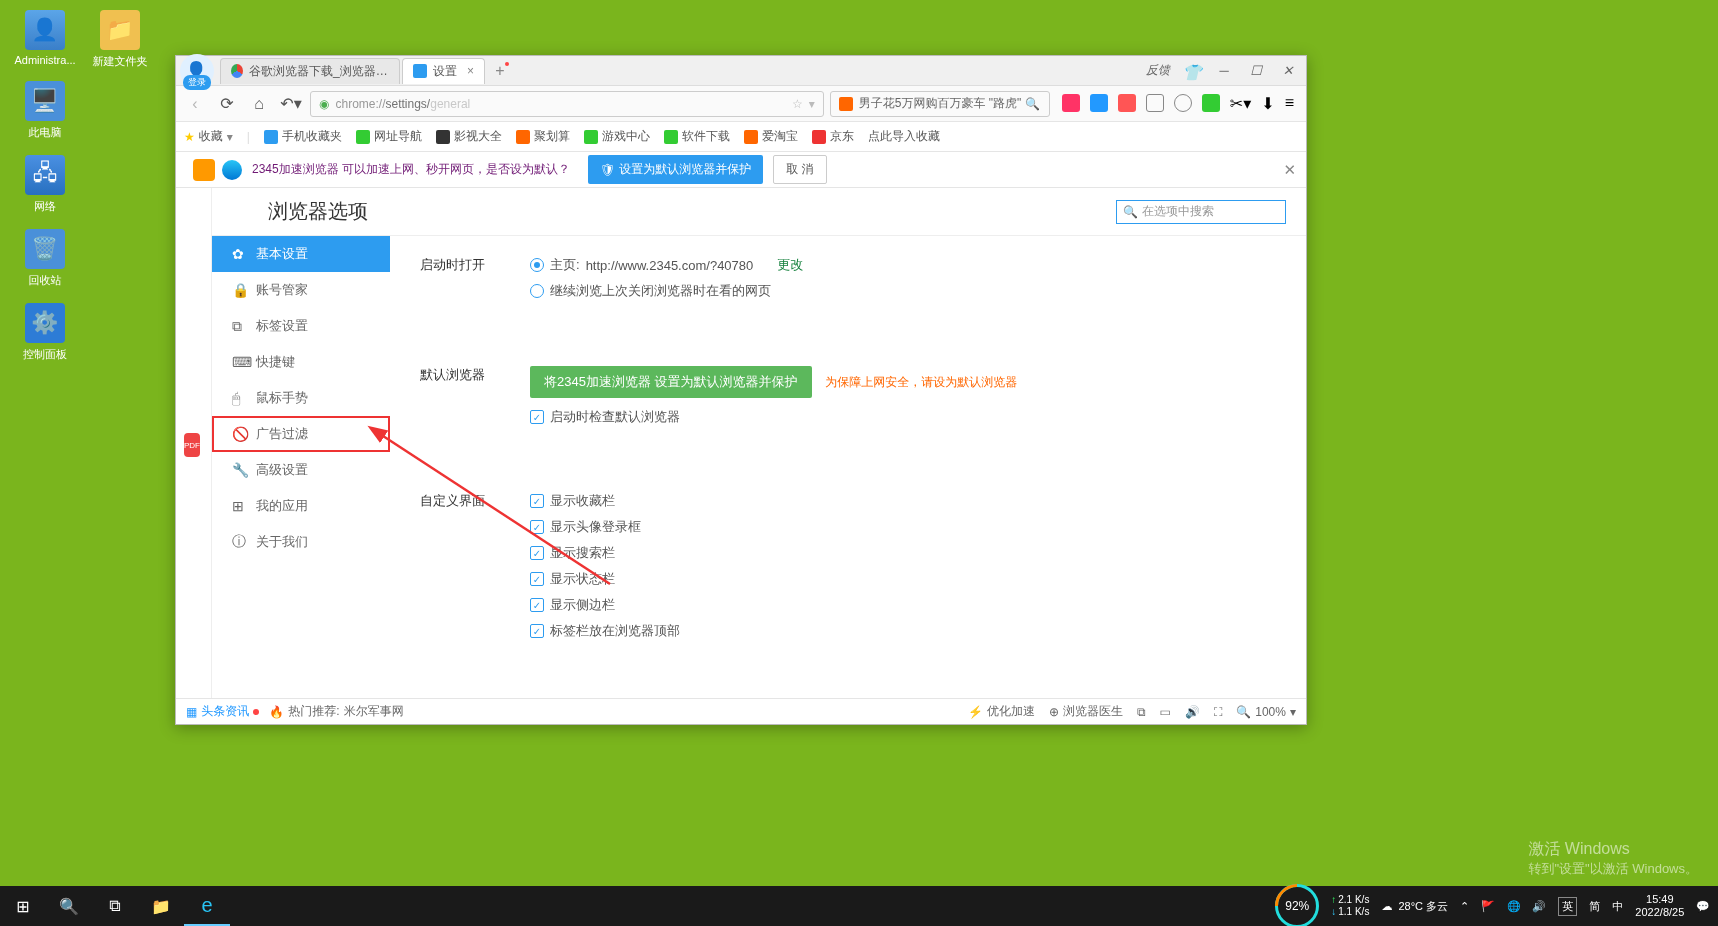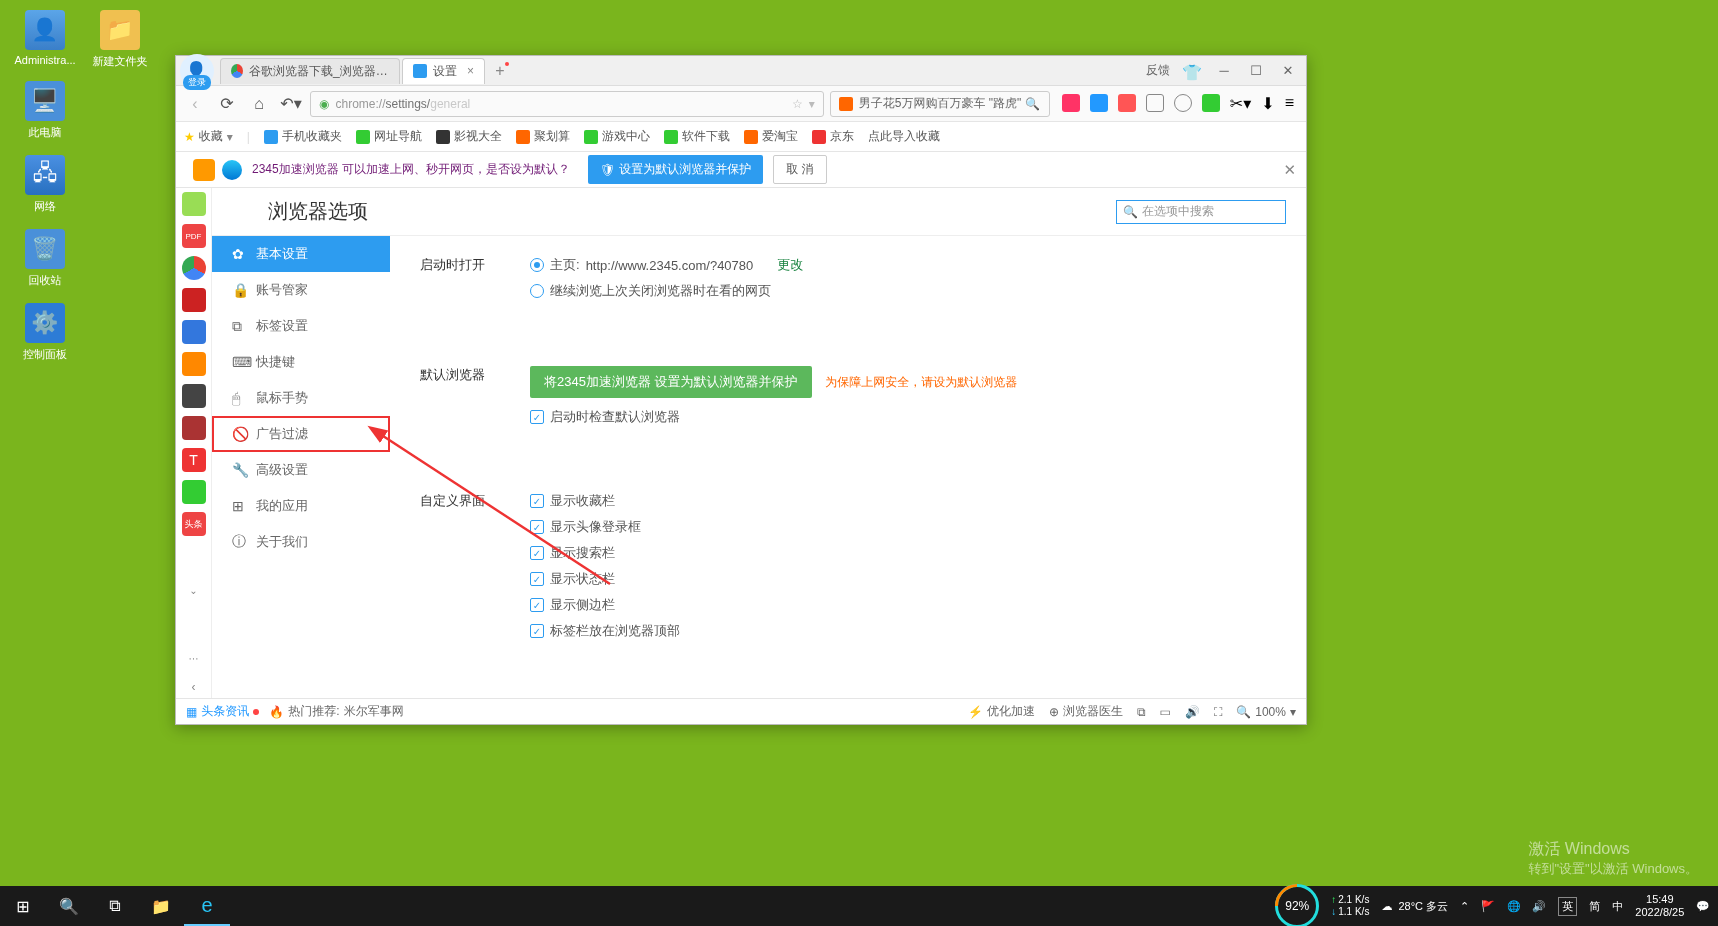--- a/index.html
+++ b/index.html
@@ -17,21 +17,21 @@
 .browser { position: absolute; top: 55px; left: 175px; width: 1132px; height: 670px; background: #fff; border: 1px solid #bbb; box-shadow: 0 3px 15px rgba(0,0,0,0.3); display: flex; flex-direction: column; }
 
 
 .titlebar { height: 30px; background: #f0f0f0; display: flex; align-items: center; padding: 0 4px; border-bottom: 1px solid #ddd; }
 .tab { display: flex; align-items: center; padding: 4px 10px; background: #fff; border: 1px solid #ccc; border-bottom: none; border-radius: 4px 4px 0 0; margin-right: 2px; font-size: 12px; color: #555; max-width: 180px; height: 26px; }
 .tab.inactive { background: #e8e8e8; }
 .tab .favicon { width: 14px; height: 14px; margin-right: 6px; background: #4a90e2; border-radius: 2px; }
 .tab .close { margin-left: 10px; color: #888; }
 .newtab { width: 26px; height: 22px; display: flex; align-items: center; justify-content: center; color: #888; font-size: 16px; position: relative; }
 .newtab::after { content:''; position:absolute; top:2px; right:4px; width:4px; height:4px; background:#f44; border-radius:50%; }
-.win-controls { margin-left: auto; display: flex; align-items: center; gap: 4px; }
+.win-controls { margin-left: auto; display: flex; align-items: center; gap: 4px; font-style: italic; }
 .win-btn { width: 28px; height: 22px; display: flex; align-items: center; justify-content: center; color: #666; font-size: 13px; }
 .feedback { font-size: 12px; color: #666; margin-right: 8px; }
 .skin-icon { width:16px; height:16px; margin-right:8px; }
 
 
 .toolbar { height: 36px; display: flex; align-items: center; padding: 0 6px; background: #fafafa; border-bottom: 1px solid #e5e5e5; gap: 6px; }
 .avatar-btn { width: 34px; height: 34px; background: #e0f0ff; border-radius: 50%; display:flex; align-items:center; justify-content:center; font-size:18px; position:relative; }
 .login-badge { position: absolute; bottom:-2px; background:#2d9cf0; color:#fff; font-size:9px; padding:1px 5px; border-radius:7px; }
 .nav-btn { width: 26px; height: 26px; display: flex; align-items: center; justify-content: center; color: #555; font-size: 16px; }
 .addr-bar { flex: 1; display: flex; align-items: center; border: 1px solid #ccc; border-radius: 3px; height: 26px; padding: 0 8px; font-size: 12px; }
@@ -53,21 +53,21 @@
 
 .notif { height: 36px; display: flex; align-items: center; padding: 0 10px; background: #fff; border-bottom: 1px solid #e5e5e5; font-size: 12px; }
 .notif-ico { width:20px; height:20px; background:#2d9cf0; border-radius:50%; margin-right:10px; }
 .notif-text { color: #701a75; }
 .notif-btn1 { background: #2d9cf0; color:#fff; padding: 6px 12px; margin-left: 18px; border-radius: 2px; display:flex; align-items:center; gap:4px; }
 .notif-btn2 { border: 1px solid #ccc; color:#555; padding: 5px 12px; margin-left: 10px; border-radius: 2px; }
 .notif-close { margin-left: auto; color:#888; font-size:15px; }
 
 
 .main { flex: 1; display: flex; overflow: hidden; }
-.left-rail { width: 36px; background: #fff; border-right: 1px solid #eee; display: flex; flex-direction: column; align-items: center; padding-top: 4px; gap: 8px; }
+.left-rail { width: 36px; background: #fff; border-right: 1px solid #eee; display: flex; flex-direction: row; align-items: center; padding-top: 4px; gap: 8px; }
 .rail-icon { width: 24px; height: 24px; border-radius: 4px; font-size:14px; display:flex; align-items:center; justify-content:center; color:#fff; }
 .rail-arrow { margin-top: auto; margin-bottom: 8px; color:#888; font-size:10px; }
 .rail-collapse { color:#888; font-size:12px; margin-bottom:4px; }
 
 .settings-area { flex:1; display:flex; flex-direction:column; }
 .settings-header { height: 48px; display:flex; align-items:center; padding: 0 20px 0 56px; border-bottom: 1px solid #eee; }
 .settings-title { font-size: 20px; color: #333; }
 .search-box { margin-left: auto; width: 170px; height: 24px; border: 1px solid #2d9cf0; display:flex; align-items:center; padding:0 6px; font-size:12px; color:#999; }
 .search-box .sico { color:#999; margin-right:4px; }
 

